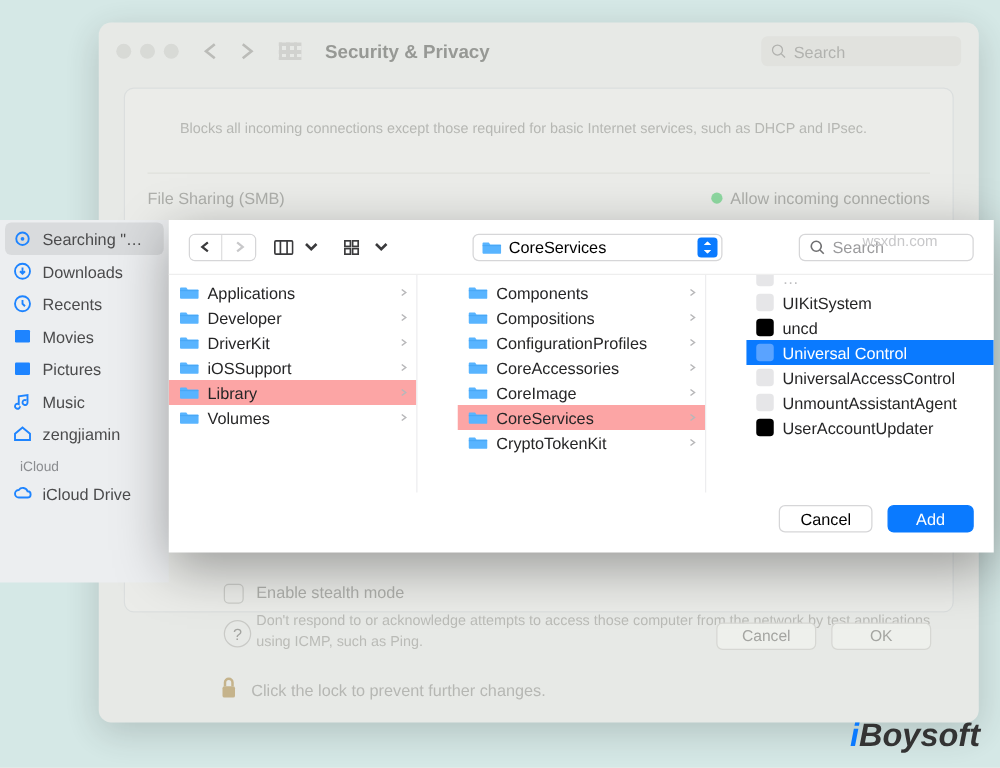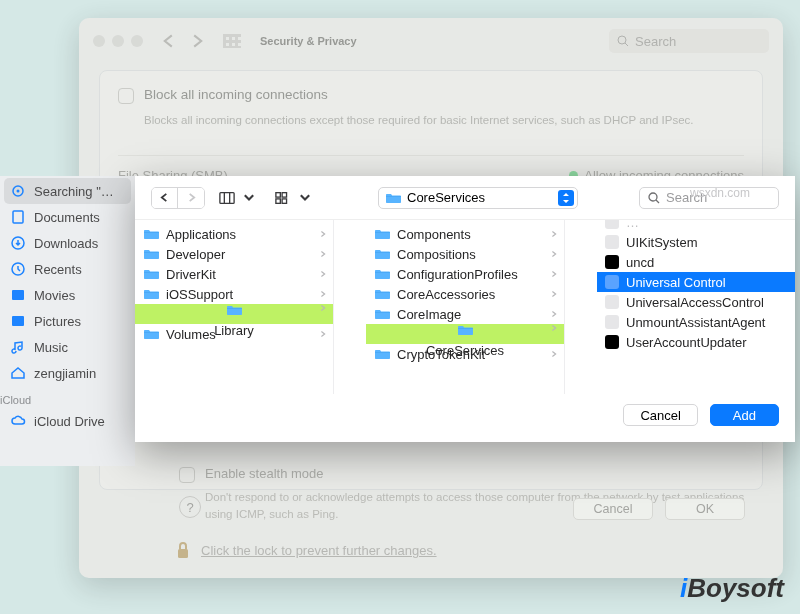--- a/index.html
+++ b/index.html
@@ -5,41 +5,41 @@
 * { margin: 0; padding: 0; box-sizing: border-box; font-family: -apple-system, BlinkMacSystemFont, "Helvetica Neue", sans-serif; -webkit-font-smoothing: antialiased; }
 body { width: 800px; height: 614px; background: #d5e8e6; overflow: hidden; position: relative; }
 
 
 .bg-window { position: absolute; left: 79px; top: 18px; width: 704px; height: 560px; background: #eceae7; border-radius: 10px; box-shadow: 0 8px 30px rgba(0,0,0,.2); opacity: .82; }
 .bg-titlebar { height: 46px; display: flex; align-items: center; padding: 0 14px; gap: 7px; }
 .tl-dot { width: 12px; height: 12px; border-radius: 50%; background: #d9d7d3; }
 .bg-nav { margin-left: 12px; display: flex; gap: 14px; color: #b6b3af; }
 .bg-nav svg { width: 14px; height: 14px; }
 .bg-grid { margin: 0 12px; width: 18px; height: 14px; background: repeating-linear-gradient(90deg,#b7b4b0 0 3px,transparent 3px 6px),repeating-linear-gradient(#b7b4b0 0 3px,transparent 3px 6px); opacity:.5; }
-.bg-title { font-weight: 600; color: #8a8884; font-size: 11px; }
+.bg-title { font-weight: 600; color: #8a8884; font-size: 15px; }
 .bg-search { margin-left: auto; width: 160px; height: 24px; background: #e4e1dd; border-radius: 5px; display: flex; align-items: center; padding: 0 8px; color:#aaa7a3; font-size:13px; gap:6px;}
 .bg-panel { margin: 6px 20px 0; background: #f0eeea; border: 1px solid #ddd; border-radius: 8px; height: 420px; padding: 16px 18px; color:#9a9894; font-size:13px;}
 .bg-check { width: 16px; height: 16px; border: 1px solid #c9c6c2; border-radius: 4px; display:inline-block; vertical-align:middle; margin-right:10px;}
 .bdot{width:9px;height:9px;border-radius:50%;background:#34c759;display:inline-block;margin-right:6px;opacity:.6}
 .bg-line2 { margin-top:8px; font-size:11.5px; color:#b0ada9; padding-left:26px; line-height:1.5;}
 .bg-subrow{margin-top:26px;border-top:1px solid #e2dfda;padding-top:12px;display:flex;justify-content:space-between;font-size:13px;color:#a6a39f;}
 .bg-stealth{position:absolute;left:100px;top:448px;right:38px;color:#a6a39f;font-size:13px;}
 .bg-stealth .sub{font-size:11.5px;color:#b5b2ad;padding-left:26px;margin-top:6px;line-height:1.5;}
 .bg-help{position:absolute;left:100px;bottom:60px;width:22px;height:22px;border-radius:50%;border:1px solid #c7c4c0;color:#9a9793;display:flex;align-items:center;justify-content:center;font-size:13px;}
 .bg-buttons{position:absolute;right:38px;bottom:58px;display:flex;gap:12px;}
 .bg-btn{width:80px;height:22px;border-radius:5px;background:#f4f2ee;border:1px solid #d7d4cf;color:#9a9793;font-size:12.5px;display:flex;align-items:center;justify-content:center;}
-.bg-lock{position:absolute;left:96px;bottom:18px;display:flex;align-items:center;gap:10px;color:#b0ada9;font-size:13px;text-decoration:underline;}
+.bg-lock{position:absolute;left:96px;bottom:18px;display:flex;align-items:flex-end;gap:10px;color:#b0ada9;font-size:13px;}
 .bg-lock svg{width:16px;height:20px;}
 
 
 .sidebar { position: absolute; left: 0; top: 176px; width: 135px; height: 290px; background: #eceef0; font-size: 13px; color:#4b4b4c; padding-top:2px;}
 .sb-item { display:flex; align-items:center; gap:8px; padding:5px 10px; }
 .sb-item svg { width:16px; height:16px; flex-shrink:0; }
 .sb-item.sel { background: rgba(0,0,0,.08); border-radius: 5px; margin:0 4px; padding:5px 6px;}
-.sb-head { font-size:11px; color:#8b8d90; padding:8px 0 2px; }
+.sb-head { font-size:11px; color:#8b8d90; padding:8px 16px 2px; }
 .blue{stroke:#1e84ff;fill:none;stroke-width:1.5}
 .bluef{fill:#1e84ff}
 
 
 .sheet { position:absolute; left:135px; top:176px; right:5px; height:266px; background:#fff; border-radius:0; box-shadow:0 12px 40px rgba(0,0,0,.35); }
 .sheet-toolbar { height:44px; display:flex; align-items:center; padding:0 16px; gap:10px; border-bottom:1px solid #eee;}
 .nav-btns{display:flex;border:1px solid #d6d6d8;border-radius:5px;overflow:hidden;height:22px;}
 .nav-btns button{width:26px;background:#fff;border:none;display:flex;align-items:center;justify-content:center;}
 .nav-btns button:first-child{border-right:1px solid #d6d6d8;}
 .nav-btns svg{width:9px;height:9px;stroke:#3a3a3c;stroke-width:2;fill:none;}
@@ -52,21 +52,21 @@
 .path-pop .arrow svg{width:8px;height:10px;fill:#fff;}
 .folder-ico{width:16px;height:12px;}
 .sheet-search{margin-left:auto;height:22px;border:1px solid #d6d6d8;border-radius:5px;display:flex;align-items:center;padding:0 8px;gap:6px;font-size:13px;color:#9b9b9d;min-width:140px;}
 .sheet-search svg{width:12px;height:12px;stroke:#6f6f71;}
 
 .columns{display:flex;height:174px;gap:32px;}
 .col{flex:1;border-right:1px solid #ededef;overflow:hidden;font-size:13px;position:relative;}
 .col:last-child{border-right:none;}
 .col-inner{padding:4px 0;}
 .row{display:flex;align-items:center;height:20px;padding:0 8px;gap:7px;color:#262627;cursor:default;position:relative;}
-.row.sel{background:#bef264;flex-direction:column;}
+.row.sel{background:#fca5a5;}
 .row.hl{background:#0a7aff;color:#fff;}
 .row .chv{position:absolute;right:6px;width:8px;height:8px;}
 .row .chv path{stroke:#b7b7b9;stroke-width:1.5;fill:none;}
 .fico{width:16px;height:12px;flex-shrink:0;}
 .app-ico{width:14px;height:14px;flex-shrink:0;border-radius:3px;}
 .sheet-footer{height:42px;display:flex;align-items:center;justify-content:flex-end;padding:0 16px;gap:12px;}
 .btn{height:22px;border-radius:5px;border:1px solid #d6d6d8;background:#fff;font-size:13px;padding:0 16px;cursor:pointer;}
 .btn.primary{background:#0a7aff;border-color:#0a7aff;color:#fff;padding:0 22px;}
 
 
@@ -106,21 +106,20 @@
     <div class="bg-title">Security &amp; Privacy</div>
     <div class="bg-search">
       <svg viewBox="0 0 12 12" width="12" height="12">
           <circle cx="5" cy="5" r="4" stroke="currentColor" fill="none"></circle>
           <path d="M8 8l3 3" stroke="currentColor"></path>
         </svg>
       <span>Search</span>
     </div>
   </div>
   <div class="bg-panel">
-    <div><span class="bg-check"></span><span style="color:#8c8a86;font-size:13.5px;">Block all incoming connections</span></div>
     <div class="bg-line2">Blocks all incoming connections except those required for basic Internet services, such as DHCP and IPsec.</div>
     <div class="bg-subrow">
       <span>File Sharing (SMB)</span>
       <span><span class="bdot"></span><span>Allow incoming connections</span></span>
     </div>
   </div>
   <div class="bg-stealth">
     <div><span class="bg-check"></span><span>Enable stealth mode</span></div>
     <div class="sub">Don't respond to or acknowledge attempts to access those computer from the network by test applications using ICMP, such as Ping.</div>
   </div>
@@ -138,26 +137,20 @@
   </div>
 </div>
 
 <div class="sidebar">
   <div class="sb-item sel">
       <svg viewBox="0 0 16 16">
         <circle cx="8" cy="8" r="5" class="blue"></circle>
         <circle cx="8" cy="8" r="1.5" class="bluef"></circle>
       </svg>
       <span>Searching "…</span>
-    </div>
-  <div class="sb-item">
-      <svg viewBox="0 0 16 16">
-        <rect x="3" y="2" width="10" height="12" rx="1" class="blue"></rect>
-      </svg>
-      <span>Documents</span>
     </div>
   <div class="sb-item">
       <svg viewBox="0 0 16 16">
         <circle cx="8" cy="8" r="6" class="blue"></circle>
         <path d="M8 5v5m-2-2l2 2 2-2" class="blue"></path>
       </svg>
       <span>Downloads</span>
     </div>
   <div class="sb-item">
       <svg viewBox="0 0 16 16">

